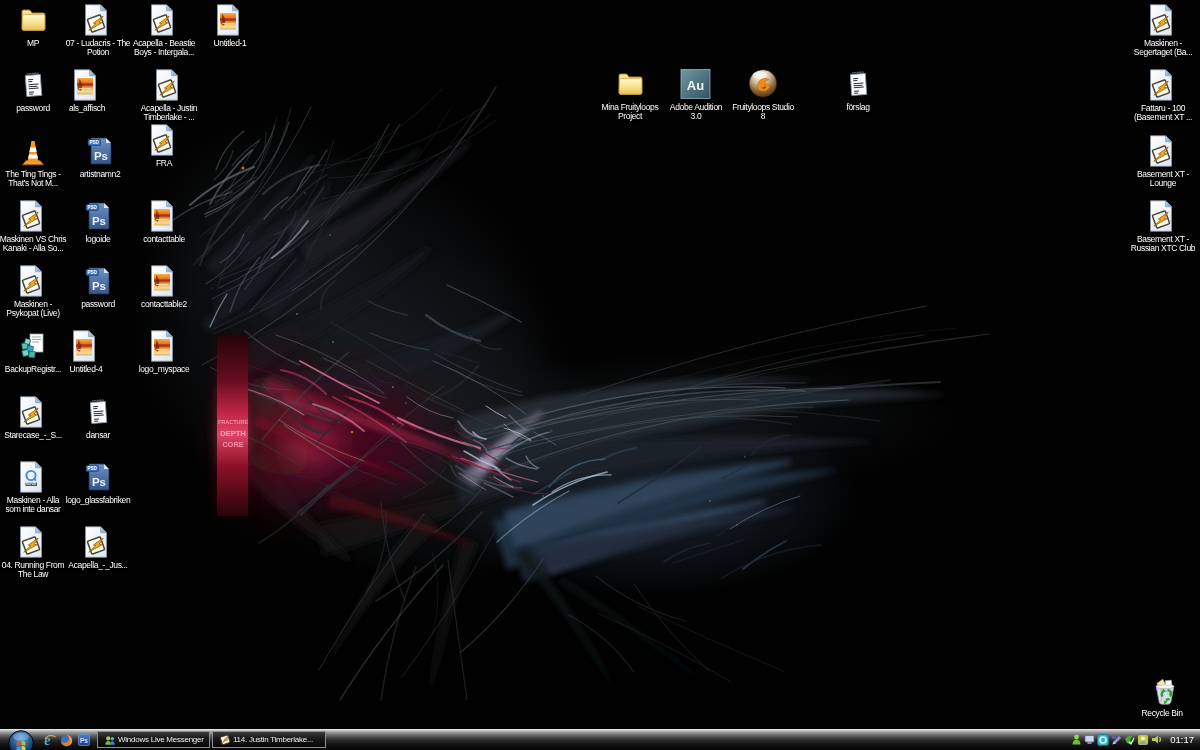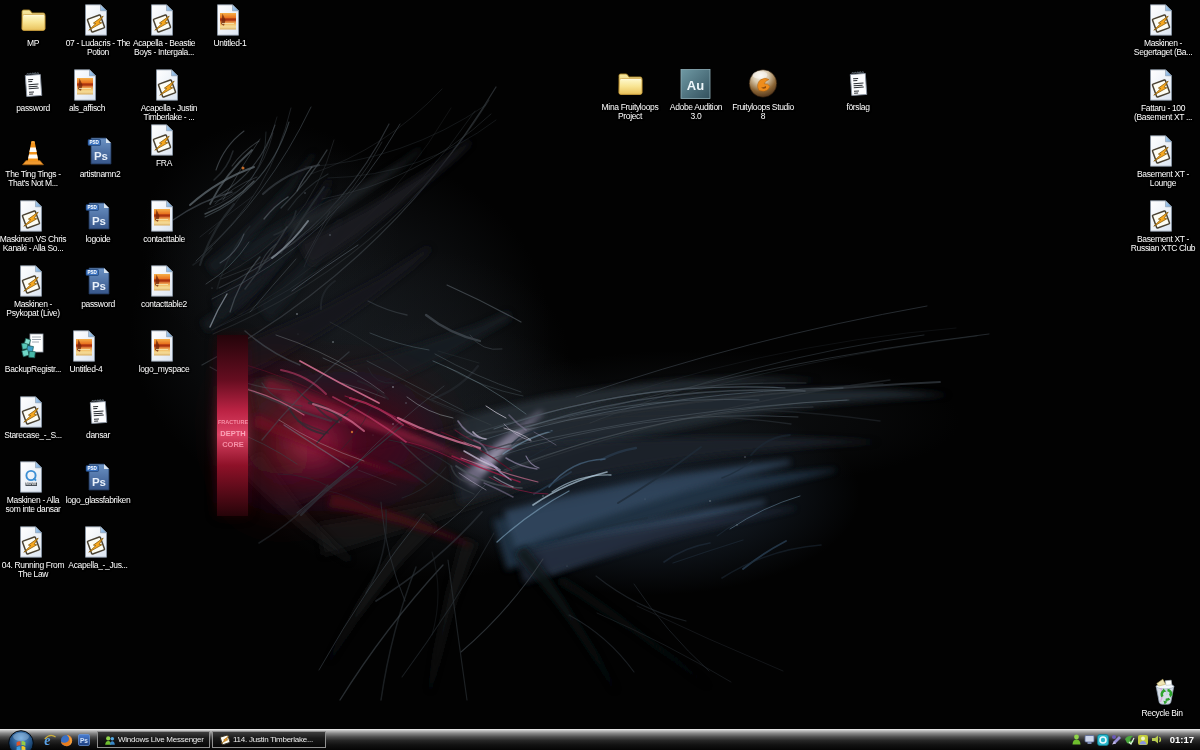--- a/index.html
+++ b/index.html
@@ -6,21 +6,21 @@
 .di{position:absolute;text-align:center;z-index:2;}
 .di svg{display:block;margin:0 auto;}
 .lab{margin-top:3px;font-size:8.5px;line-height:9.3px;color:#fff;text-shadow:1px 1px 1px #000,0 0 2px #000;letter-spacing:-0.35px;}
 #tb{position:absolute;left:0;top:729px;width:1200px;height:21px;z-index:5;
  background:linear-gradient(#f2f2f2 0,#c9c9c9 6%,#8a8a8a 20%,#4d4d4d 38%,#262626 55%,#121212 75%,#050505 100%);}
 #orb{position:absolute;left:8px;top:1px;}
 .ql{position:absolute;top:5px;}
 .tbtn{position:absolute;top:2px;height:15px;background:linear-gradient(#3e3e3e,#1a1a1a 40%,#060606);border:1px solid #8f8f8f;border-radius:0;display:flex;align-items:center;color:#ececec;font-size:8px;letter-spacing:-0.25px;white-space:nowrap;overflow:hidden;}
 .tbtn svg{flex:0 0 auto;}
 #tray{position:absolute;right:2px;top:3px;height:15px;display:flex;align-items:center;gap:2px;}
-#clock{color:#fff;font-size:9.5px;margin-left:5px;margin-right:4px;font-weight:bold;}
+#clock{color:#fff;font-size:9.5px;margin-left:5px;margin-right:4px;}
 </style></head>
 <body>
 <svg id="wall" width="1200" height="750" viewBox="0 0 1200 750">
 <defs>
 <linearGradient id="stripg" x1="0" y1="0" x2="0" y2="1">
  <stop offset="0" stop-color="#24040a"></stop>
         <stop offset="0.25" stop-color="#660d20"></stop>
  <stop offset="0.42" stop-color="#bc2344"></stop>
         <stop offset="0.55" stop-color="#dd4466"></stop>
  <stop offset="0.72" stop-color="#8e1128"></stop>

